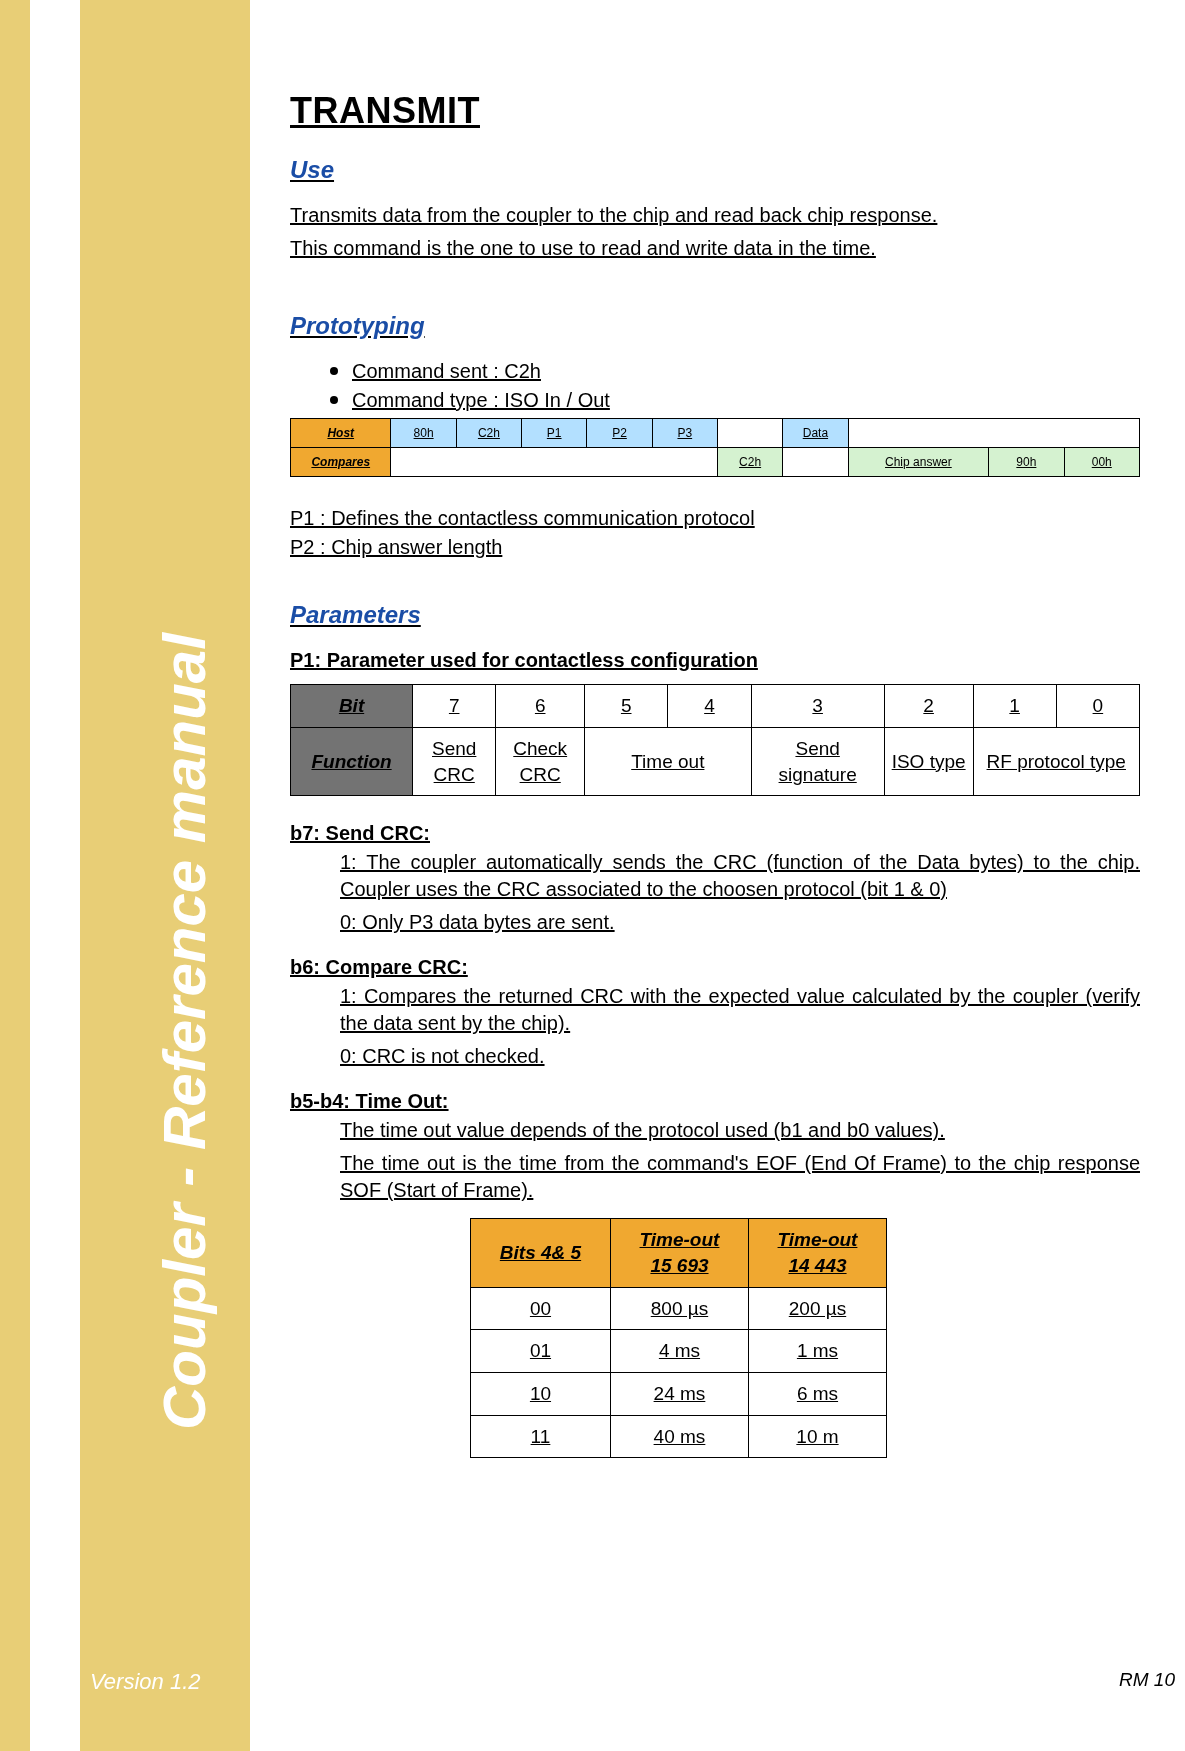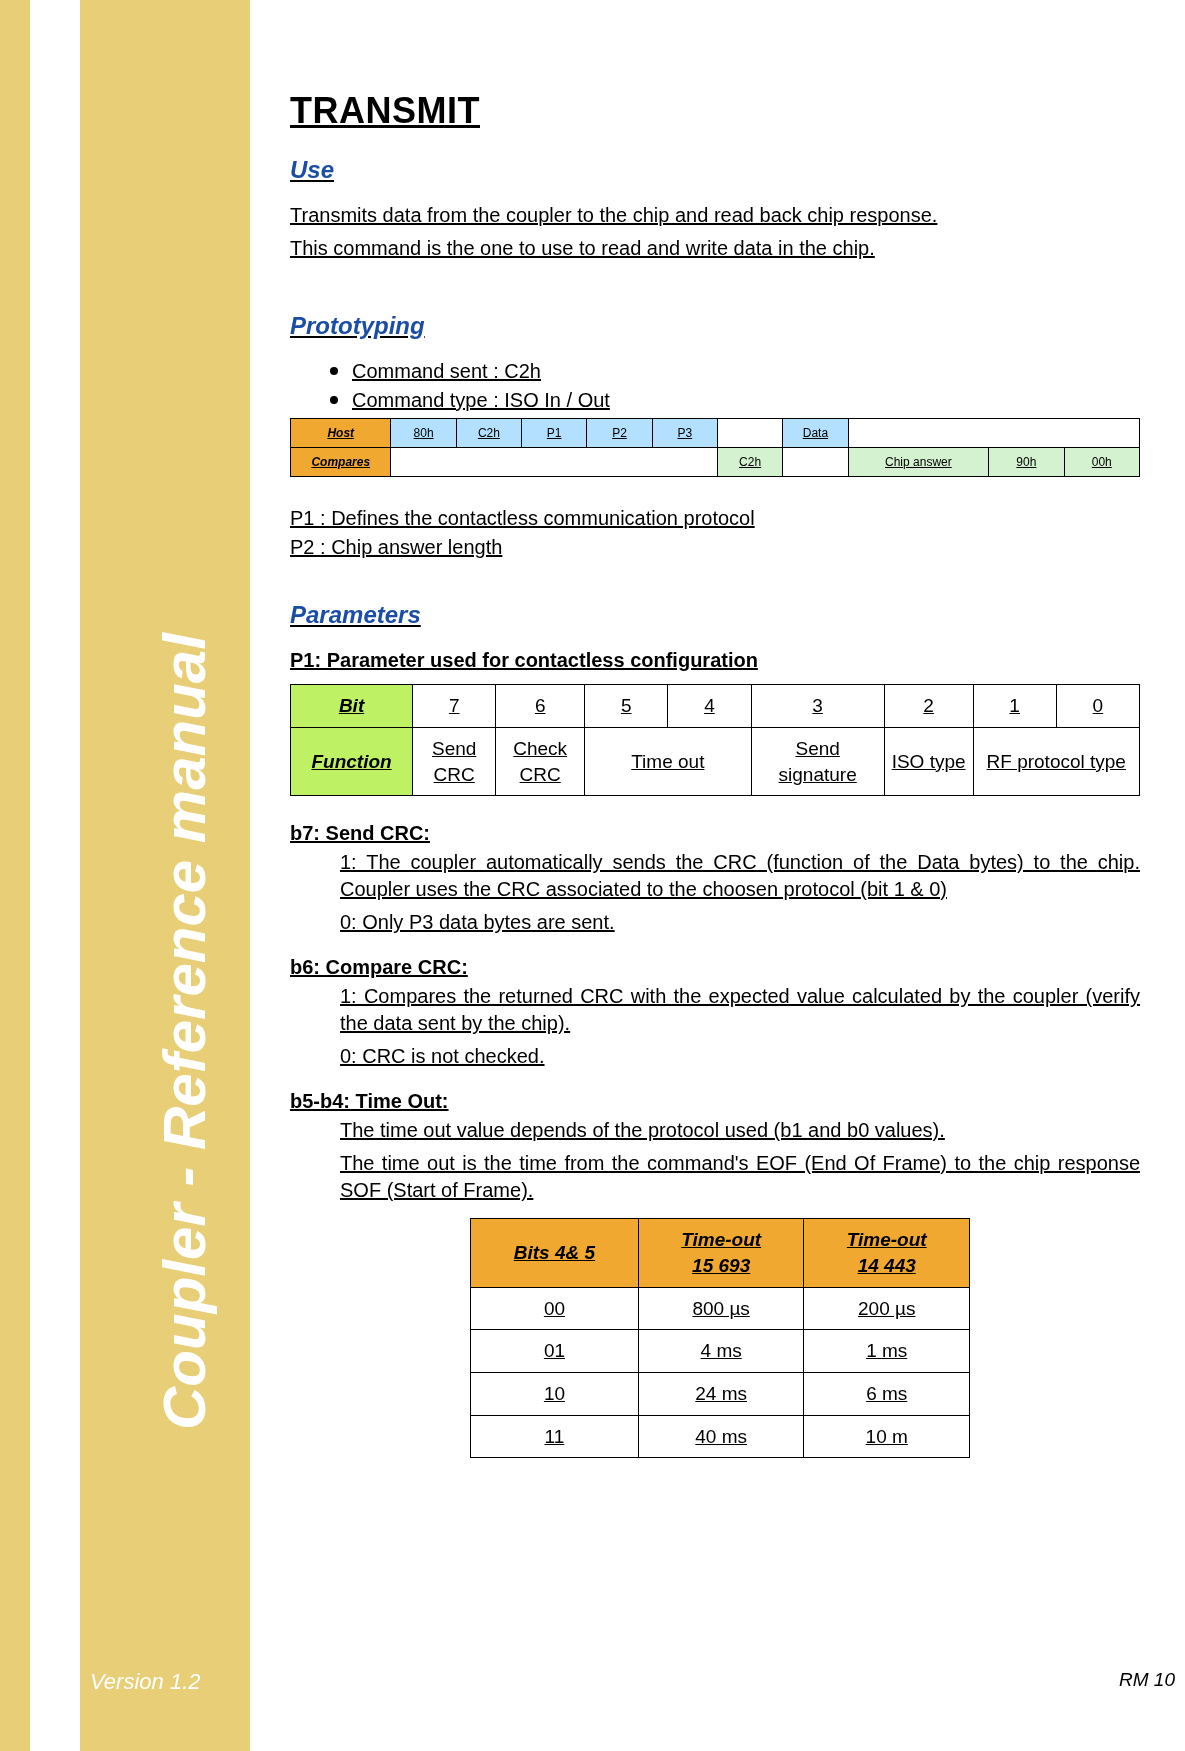--- a/index.html
+++ b/index.html
@@ -77,39 +77,39 @@
     top: 9px;
     width: 8px;
     height: 8px;
     background: #000;
     border-radius: 50%;
   }
   table { border-collapse: collapse; }
   table.proto { width: 850px; margin-bottom: 28px; }
   table.proto td { border: 1px solid #000; text-align: center; padding: 6px 4px; font-size: 12px; }
   .orange-head { background: #F0A830; font-weight: bold; font-style: italic; }
-  .orange-head2 { background: #bef264; font-weight: bold; font-style: italic; color:#000;}
+  .orange-head2 { background: #737373; font-weight: bold; font-style: italic; color:#000;}
   .blue-cell { background: #B3E0FF; }
   .green-cell { background: #D5F2D0; }
   .white-cell { background: #fff; }
   .param-defs { margin: 0 0 24px 0; }
   .param-defs p { margin: 2px 0; }
 
   table.bits { width: 850px; margin: 10px 0 24px 0; }
   table.bits td, table.bits th {
     border: 1px solid #000;
     text-align: center;
     padding: 8px 6px;
     vertical-align: middle;
     font-size: 19px;
   }
   .section-label { font-weight: bold; margin: 18px 0 2px 0;}
   .indent { margin-left: 50px; text-align: justify; }
 
-  table.timeout { width: 500px; margin: 14px 0 0 180px; }
+  table.timeout { width: 417px; margin: 14px 0 0 180px; }
   table.timeout td, table.timeout th {
     border: 1px solid #000;
     text-align: center;
     padding: 8px 10px;
     font-size: 19px;
   }
   table.timeout th { background: #F0A830; font-style: italic; }
   .subhead { font-weight: normal; display:block; font-style: italic;}
   .pagefoot {
     position: absolute;
@@ -127,21 +127,21 @@
   <div class="sidebar-inner"></div>
   <div class="side-title">Coupler - Reference manual</div>
   <div class="version">Version 1.2</div>
 </div>
 
 <div class="content">
   <h1>TRANSMIT</h1>
 
   <h2>Use</h2>
   <p>Transmits data from the coupler to the chip and read back chip response.</p>
-  <p>This command is the one to use to read and write data in the chip.</p>
+  <p>This command is the one to use to read and write data in the time.</p>
 
   <h2 style="margin-top:50px">Prototyping</h2>
   <ul class="bullets">
     <li>Command sent : C2h</li>
     <li>Command type : ISO In / Out</li>
   </ul>
 
   <table class="proto">
     <colgroup>
       <col style="width:100px">

